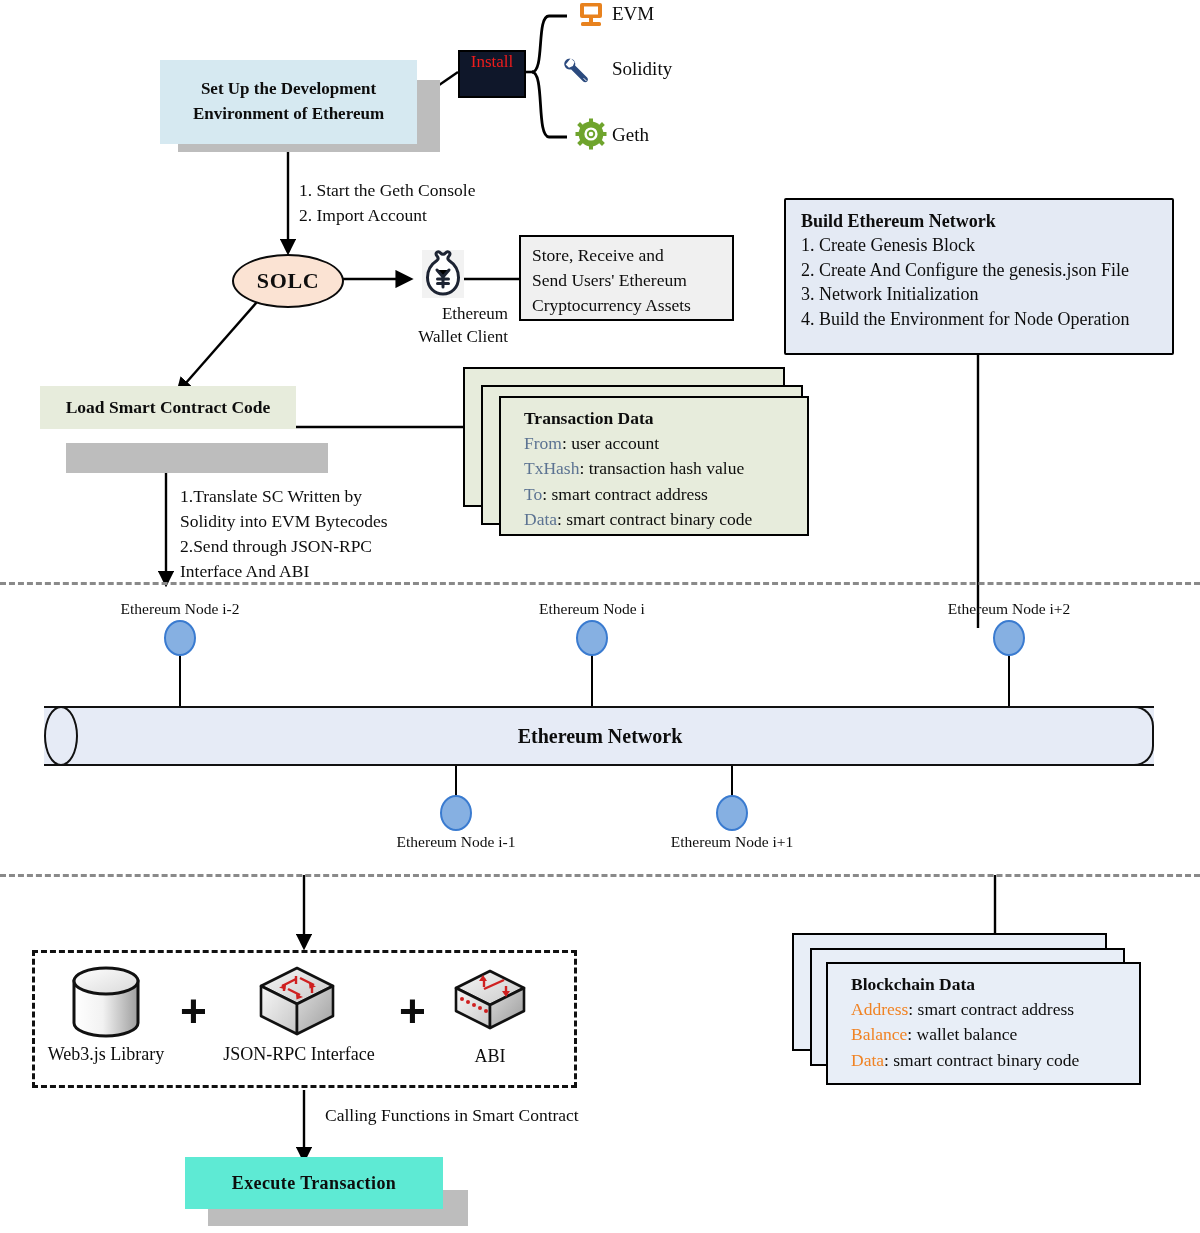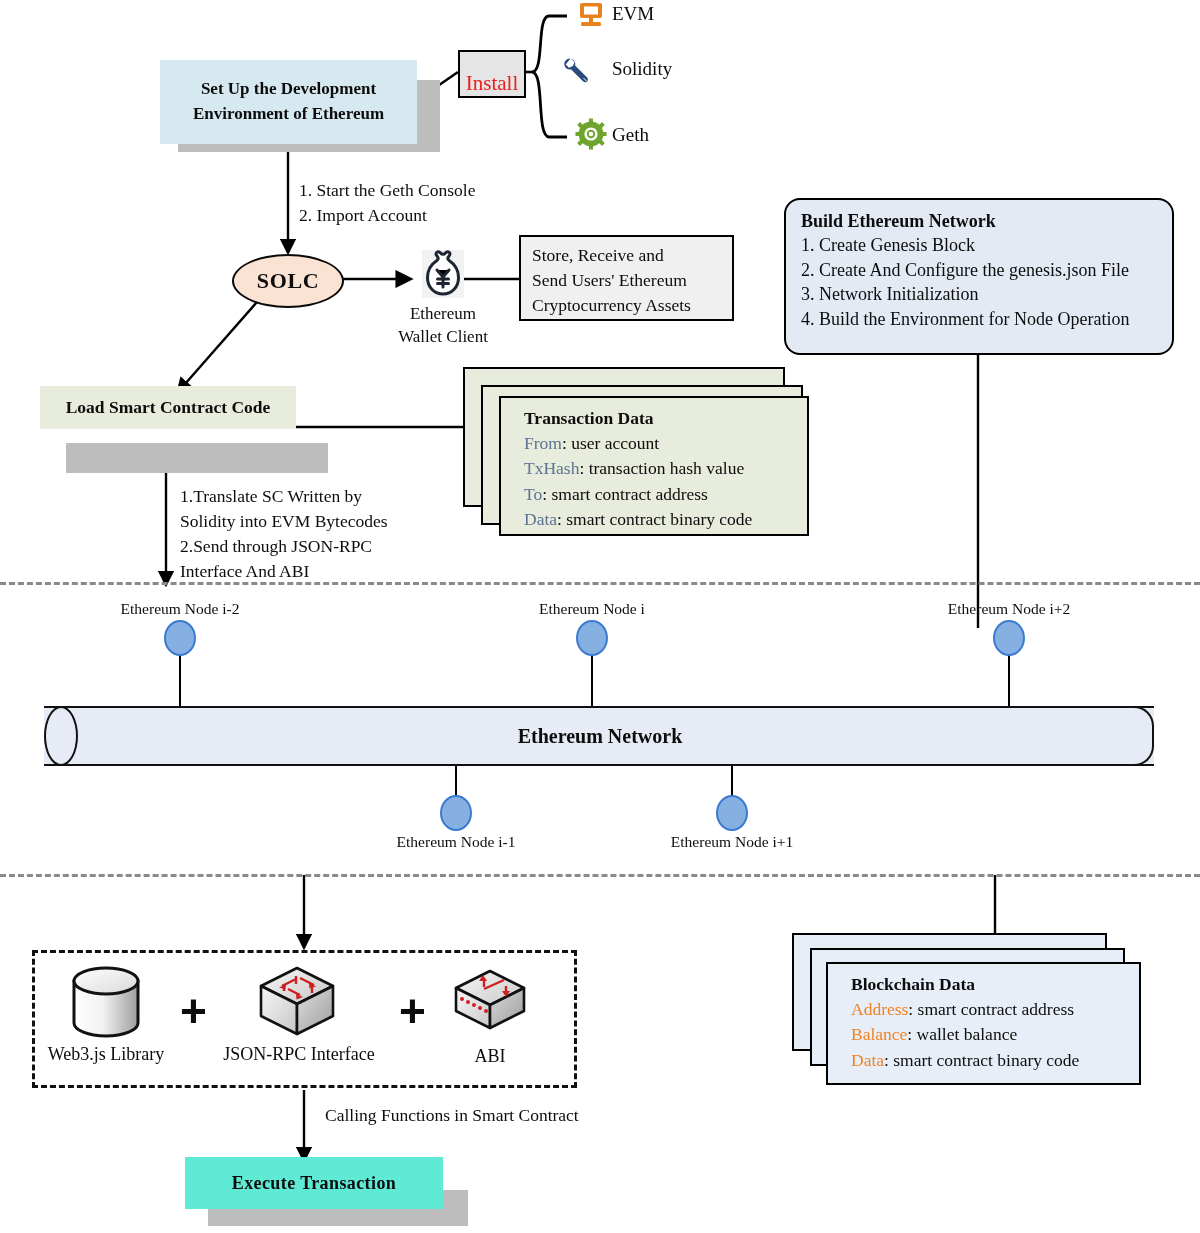--- a/index.html
+++ b/index.html
@@ -11,26 +11,26 @@
 
   
   .shadow{position:absolute;background:#bdbdbd;}
   .boxblue{position:absolute;background:#d6e9f1;border:1px solid #d6e9f1;
            display:flex;align-items:center;justify-content:center;text-align:center;
            font-weight:bold;font-size:17px;line-height:1.45;}
   .boxgreen{position:absolute;background:#e7ecdc;display:flex;align-items:center;
             justify-content:center;text-align:center;font-weight:bold;font-size:17.5px;}
   .boxyellow{position:absolute;background:#5eead4;display:flex;align-items:center;
              justify-content:center;text-align:center;font-weight:bold;font-size:18px;letter-spacing:.4px;}
-  .install{position:absolute;background:#e5e5e5;border:2.2px solid #000;
-           display:flex;align-items:flex-end;justify-content:center;
-           color:#ee1c1c;font-size:21px;}
+  .install{position:absolute;background:#0f172a;border:2.2px solid #000;
+           display:flex;align-items:flex-start;justify-content:center;
+           color:#ee1c1c;font-size:17px;}
   .graybox{position:absolute;background:#f0f0f0;border:2.2px solid #000;
            font-size:17.5px;line-height:1.42;padding:6px 10px 7px 11px;box-sizing:border-box;}
-  .roundbox{position:absolute;background:#e4eaf4;border:2.2px solid #000;border-radius:16px;
+  .roundbox{position:absolute;background:#e4eaf4;border:2.2px solid #000;border-radius:2px;
             font-size:18px;line-height:1.36;padding:9px 13px 10px 15px;box-sizing:border-box;}
   .solc{position:absolute;background:#fbe3d3;border:2.2px solid #0a0a0a;border-radius:50%;
         display:flex;align-items:center;justify-content:center;
         font-weight:bold;font-size:22px;letter-spacing:.6px;}
 
   
   .card{position:absolute;border:2.3px solid #000;box-sizing:border-box;}
   .card-tx{background:#e7ecdc;}
   .card-bc{background:#e8eef7;}
   .cardtext{position:absolute;box-sizing:border-box;font-size:17.5px;line-height:1.44;
@@ -179,21 +179,21 @@
                C38.5 38.5 31.5 45 23 45 C14.5 45 7.5 38.5 7.5 28.5
                C7.5 21.5 11.5 15 17.2 11.2 C18.4 10.2 18.4 8.7 17 7 Z" fill="#ffffff" stroke="#1d2433" stroke-width="3" stroke-linejoin="round"></path>
       <g stroke="#1d2433" stroke-width="3" stroke-linecap="round">
         <path d="M17 21 L23 28 L29 21"></path>
         <path d="M23 28 L23 38"></path>
         <path d="M17.5 30 L28.5 30"></path>
         <path d="M17.5 34.5 L28.5 34.5"></path>
       </g>
     </svg>
   </div>
-  <div class="lbl-c" style="left:378px;top:303px;width:130px;white-space:pre-line;">Ethereum
+  <div class="lbl-c" style="left:378px;top:303px;width:130px;white-space:pre-line;text-align:right;">Ethereum
 Wallet Client</div>
 
   <div class="graybox" style="left:519px;top:235px;width:215px;height:86px;">
     <span style="white-space:pre-line;">Store, Receive and
 Send Users' Ethereum
 Cryptocurrency Assets</span>
   </div>
 
   <div class="roundbox" style="left:784px;top:198px;width:390px;height:157px;">
     <div class="cardtitle">Build Ethereum Network</div>

